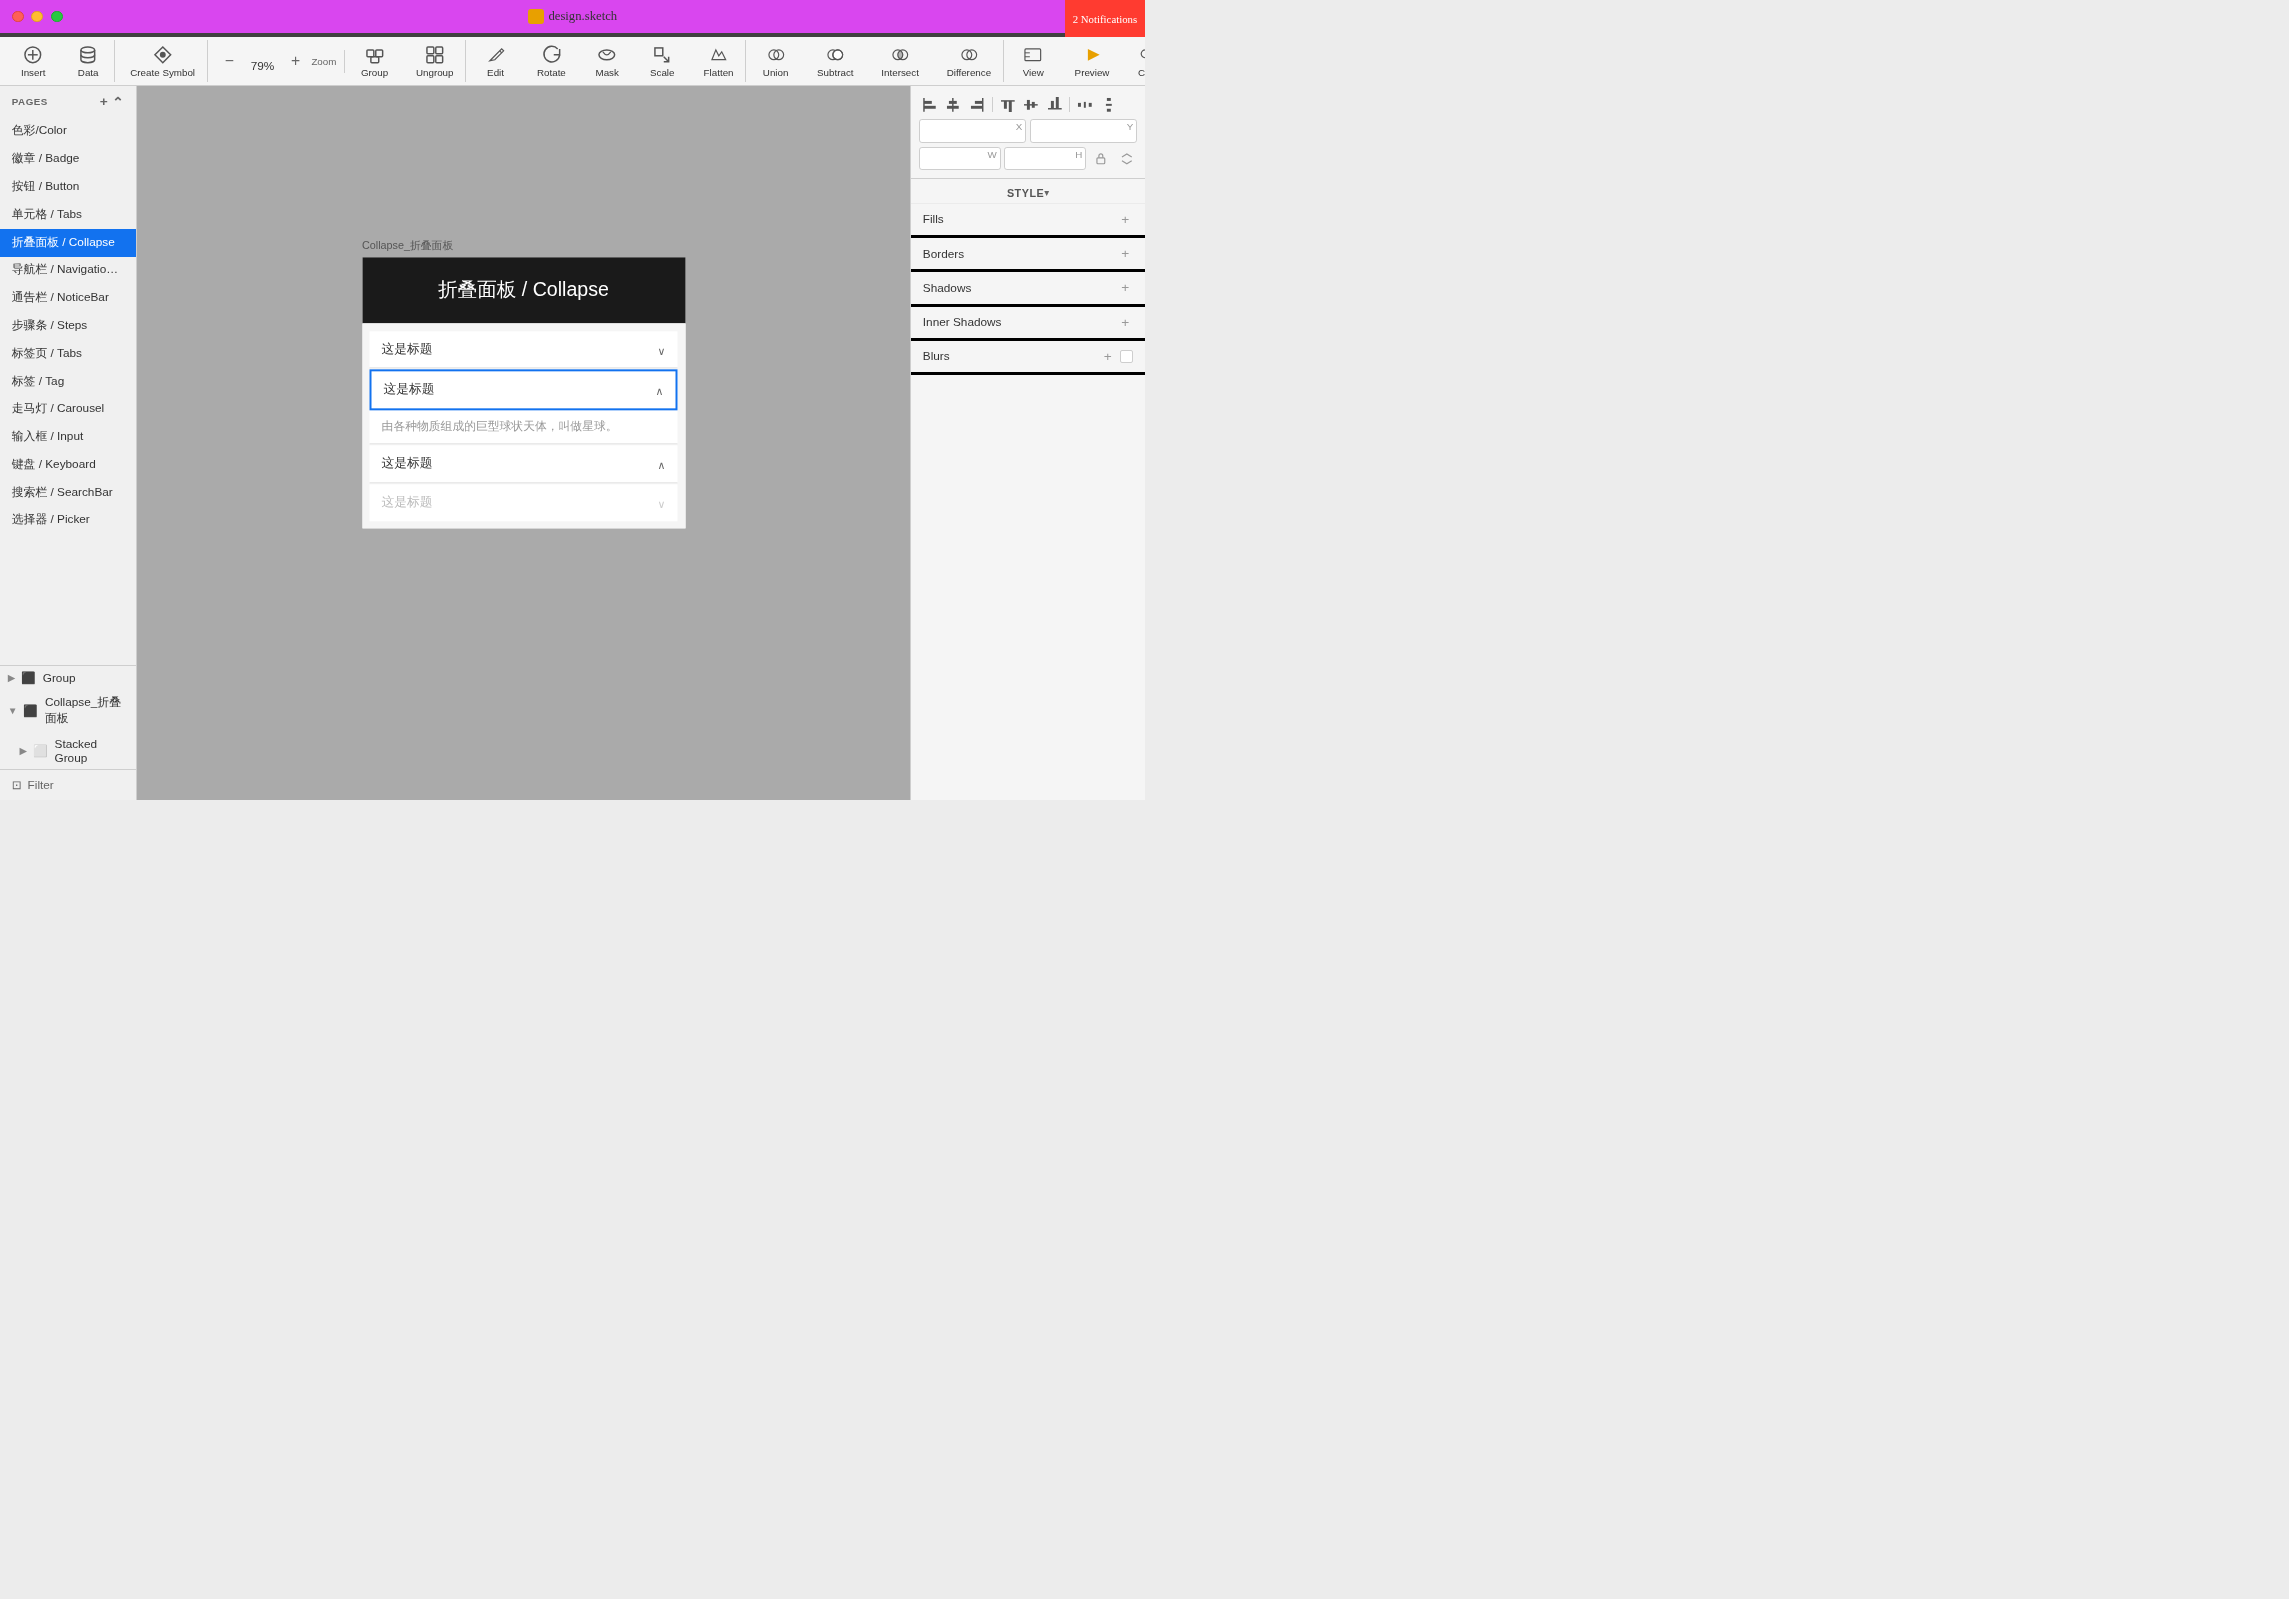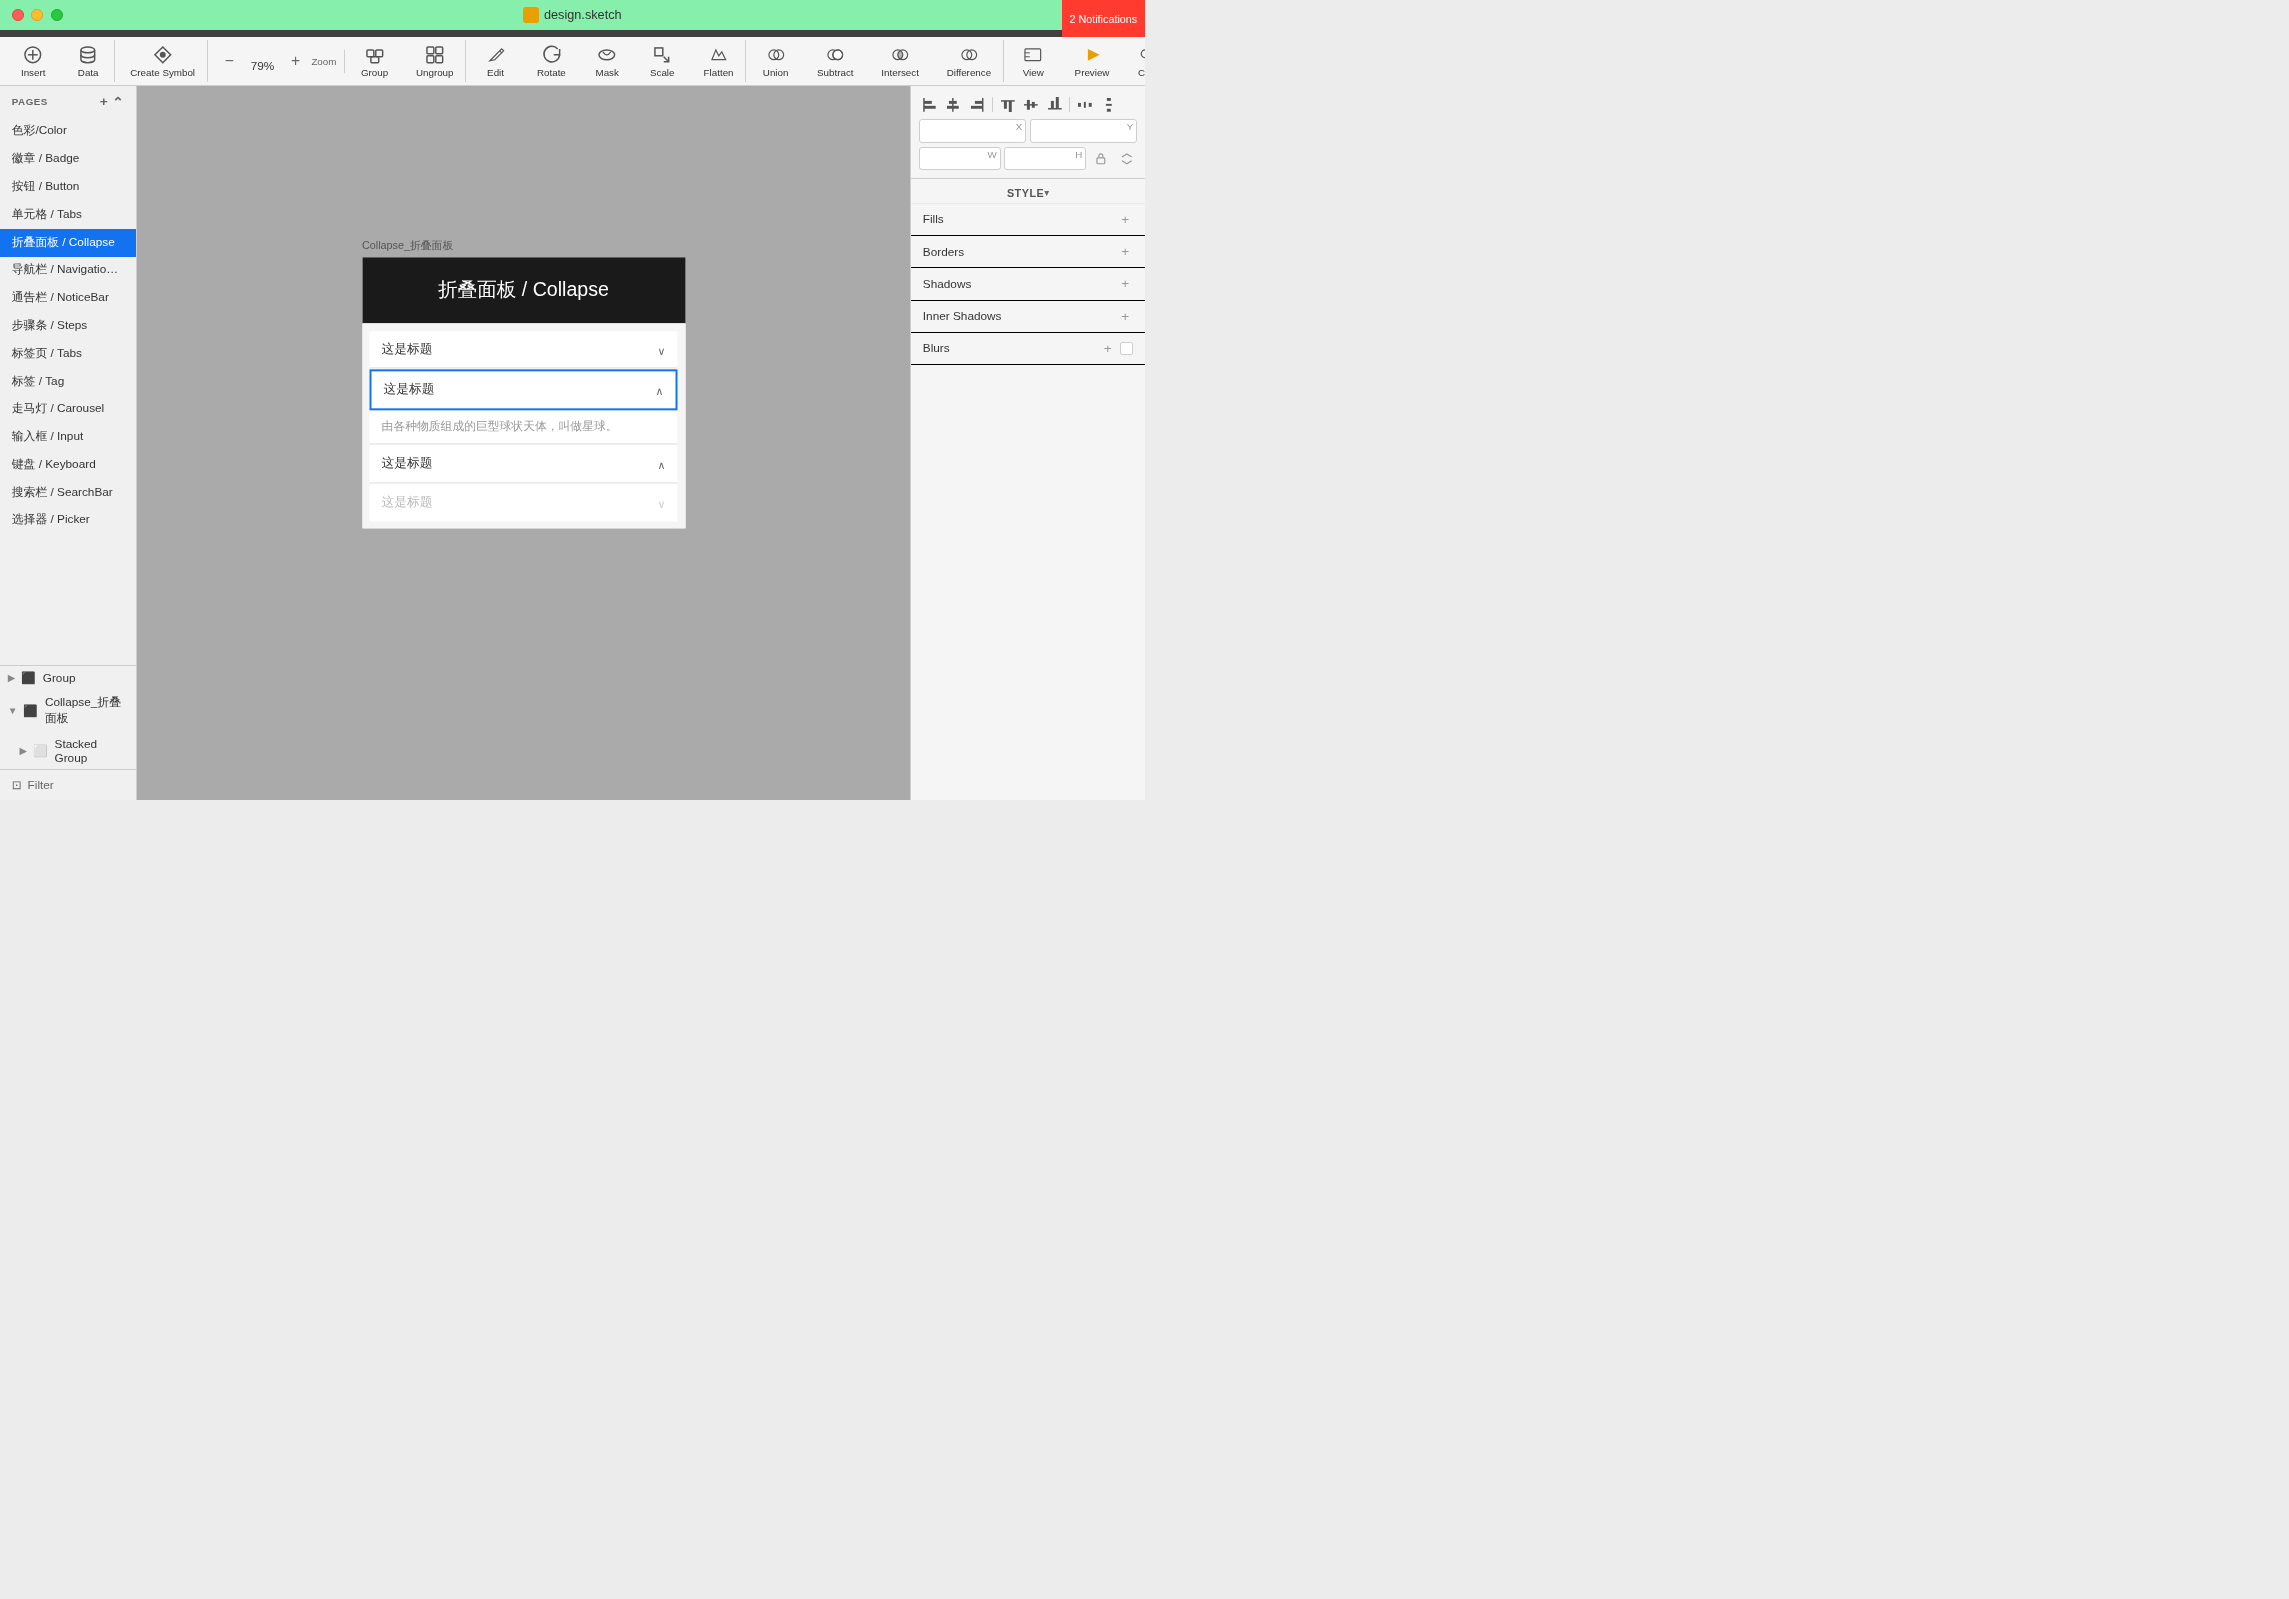--- a/index.html
+++ b/index.html
@@ -1,26 +1,27 @@
 <!DOCTYPE html>
 <html><head>
   <meta charset="utf-8">
   <style>
     * { box-sizing: border-box; margin: 0; padding: 0; }
     body { font-family: -apple-system, BlinkMacSystemFont, "SF Pro Text", "Helvetica Neue", sans-serif; background: #ECECEC; width: 1145px; height: 800px; overflow: hidden; font-size: 11.8px; }
 
     
     .titlebar {
       height: 37px;
-      background: #86efac;
-      border-bottom: 7px solid #404040;
+      background: #d946ef;
+      border-bottom: 4px solid #404040;
       display: flex;
       align-items: center;
       justify-content: center;
       position: relative;
+      font-family: Liberation Serif, serif;
     }
     .titlebar-controls {
       position: absolute;
       left: 11.8px;
       display: flex;
       gap: 7.8px;
       align-items: center;
     }
     .traffic-light {
       width: 11.8px; height: 11.8px; border-radius: 50%;
@@ -291,21 +292,21 @@
     }
     .wh-field { flex: 1; position: relative; }
     .constraint-btn {
       width: 21.6px; height: 21.6px;
       display: flex; align-items: center; justify-content: center;
       cursor: pointer; color: #999; font-size: 13.7px;
     }
 
     .style-section {
       padding: 7.8px 11.8px;
-      border-bottom: 1px solid #000000;
+      border-bottom: 3px solid #000000;
     }
     .style-header {
       display: flex;
       align-items: center;
       justify-content: space-between;
       cursor: pointer;
     }
     .style-header-label {
       font-size: 11.8px;
       font-weight: 500;

